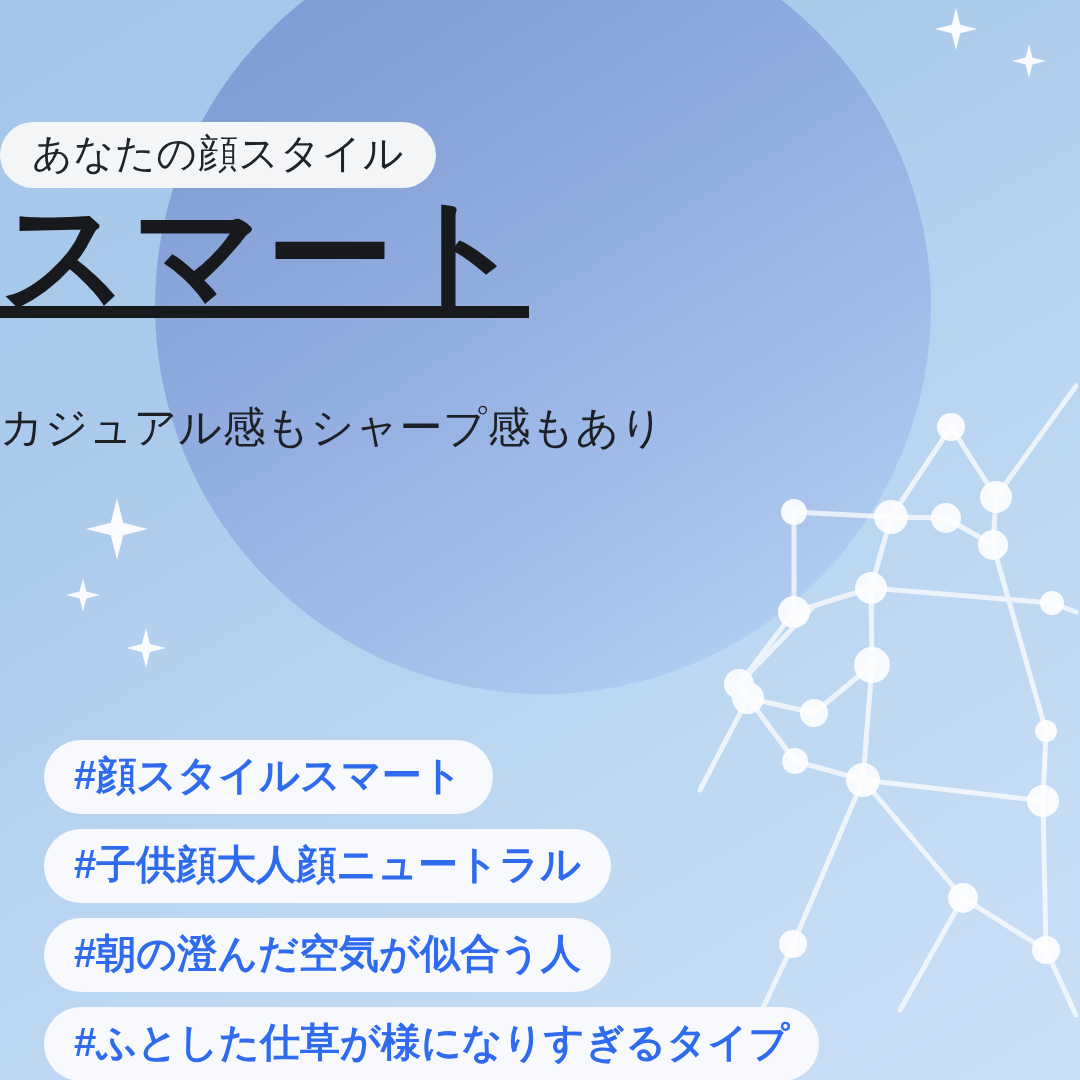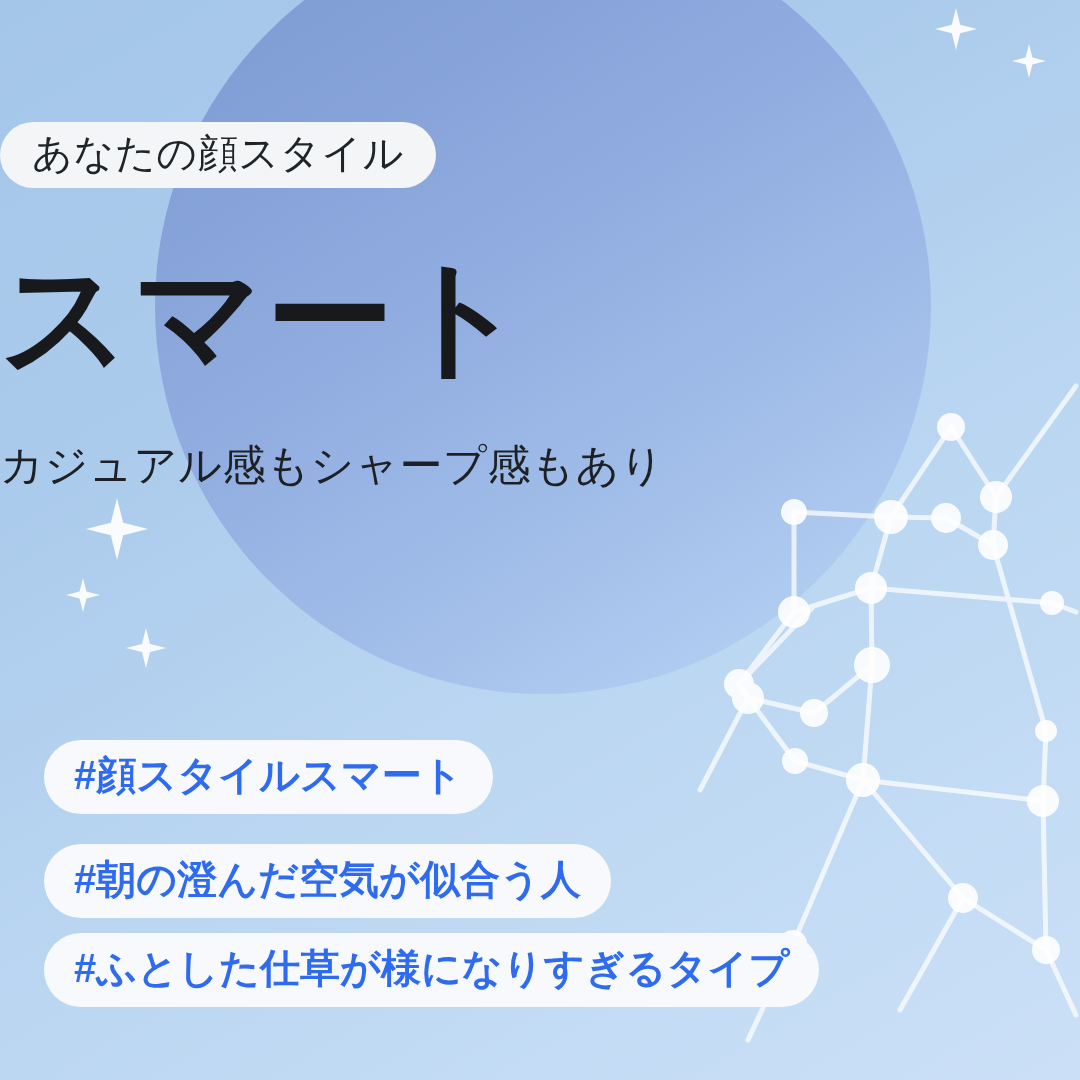--- a/index.html
+++ b/index.html
@@ -69,31 +69,31 @@
     border-radius: 40px;
     padding: 9px 32px 13px;
     font-size: 40px;
     font-weight: 500;
     letter-spacing: .5px;
     line-height: 1.1;
     white-space: nowrap;
   }
 
   .hero-title {
-    margin-top: 62px;
     font-size: 128px;
     font-weight: 700;
     color: #18191c;
     letter-spacing: 2px;
     line-height: 1.05;
     white-space: nowrap;
+    text-decoration: underline;
   }
 
   .hero-subtitle {
-    margin-top: 56px;
+    margin-top: 80px;
     font-size: 43px;
     font-weight: 400;
     color: #1d2125;
     letter-spacing: .5px;
     line-height: 1.2;
     white-space: nowrap;
   }
 
   
   .tags {
@@ -199,20 +199,21 @@
     <div class="badge">あなたの顔スタイル</div>
     <div class="hero-title">スマート</div>
     <div class="hero-subtitle">カジュアル感もシャープ感もあり</div>
   </div>
 
   <div class="tags">
     <div class="tag-row">
       <span class="tag">#顔スタイルスマート</span>
     </div>
     <div class="tag-row">
+      <span class="tag">#子供顔大人顔ニュートラル</span>
     </div>
     <div class="tag-row">
       <span class="tag">#朝の澄んだ空気が似合う人</span>
     </div>
     <div class="tag-row">
       <span class="tag">#ふとした仕草が様になりすぎるタイプ</span>
     </div>
   </div>
 
 </div>

